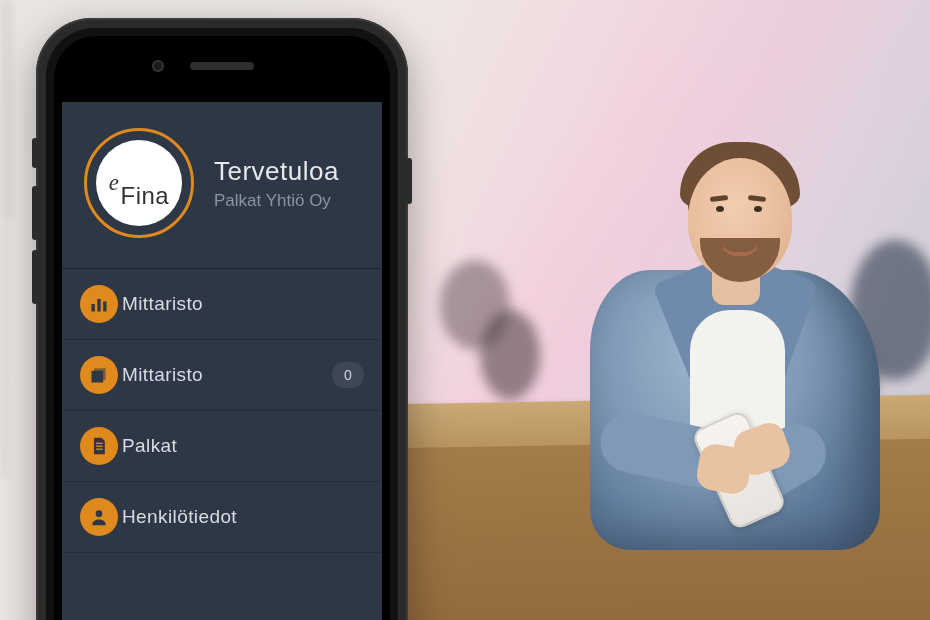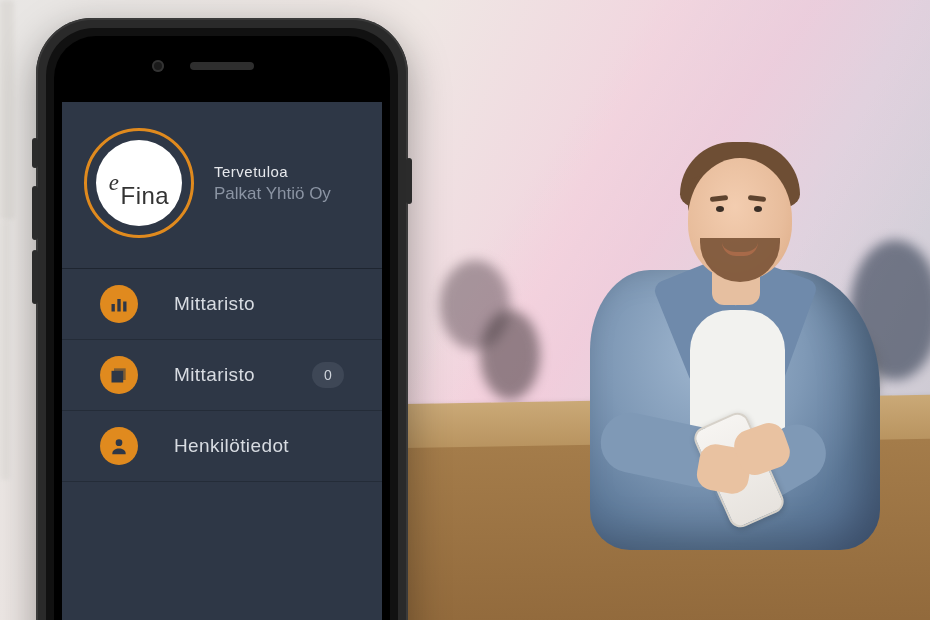--- a/index.html
+++ b/index.html
@@ -167,27 +167,27 @@
     display:flex; align-items:center; justify-content:center;
     flex-shrink:0;
   }
   .logo-disc{
     width:86px; height:86px; border-radius:50%; background:#fff;
     display:flex; align-items:center; justify-content:center;
     color:#333; font-size:24px; letter-spacing:.5px;
   }
   .logo-e{ font-style:italic; font-family:Georgia,serif; font-size:23px; margin-right:1px;}
   .logo-rest{ font-weight:400;margin-top:26px; }
-  .header-text .welcome{ color:#e6e8ec; font-size:15px; font-weight:300; letter-spacing:.5px;}
+  .header-text .welcome{ color:#e6e8ec; font-size:26px; font-weight:300; letter-spacing:.5px;}
   .header-text .company{ color:#8b94a3; font-size:17px; font-weight:300; margin-top:4px;}
 
   .menu{ list-style:none; }
   .menu-item{
-    display:flex; align-items:center; gap:36px;
-    padding:16px 38px;
+    display:flex; align-items:center; gap:4px;
+    padding:16px 18px;
     border-bottom:1px solid #242c38;
     color:#d8dce2; font-size:19px; font-weight:300; letter-spacing:.4px;
     cursor:pointer;
   }
   .menu-icon{
     width:38px; height:38px; border-radius:50%;
     background:#e08a1e;
     display:flex; align-items:center; justify-content:center;
     flex-shrink:0;
   }
@@ -278,20 +278,31 @@
               <span class="menu-icon">
                 <svg viewBox="0 0 24 24">
                     <rect x="6" y="4" width="14" height="14" opacity=".55"></rect>
                     <rect x="3" y="7" width="14" height="14"></rect>
                   </svg>
               </span>
               <span class="menu-label">Mittaristo</span>
               <span class="badge">0</span>
             </li>
 
+            <li class="menu-item">
+              <span class="menu-icon">
+                <svg viewBox="0 0 24 24">
+                    <path d="M6 2h9l4 4v16H6z"></path>
+                    <rect x="8.5" y="8" width="8" height="1.6" fill="#e08a1e"></rect>
+                    <rect x="8.5" y="11.5" width="8" height="1.6" fill="#e08a1e"></rect>
+                    <rect x="8.5" y="15" width="8" height="1.6" fill="#e08a1e"></rect>
+                  </svg>
+              </span>
+              <span class="menu-label">Palkat</span>
+            </li>
 
             <li class="menu-item">
               <span class="menu-icon">
                 <svg viewBox="0 0 24 24">
                     <circle cx="12" cy="8" r="4"></circle>
                     <path d="M4 21c0-4 4-6 8-6s8 2 8 6v1H4z"></path>
                   </svg>
               </span>
               <span class="menu-label">Henkilötiedot</span>
             </li>

